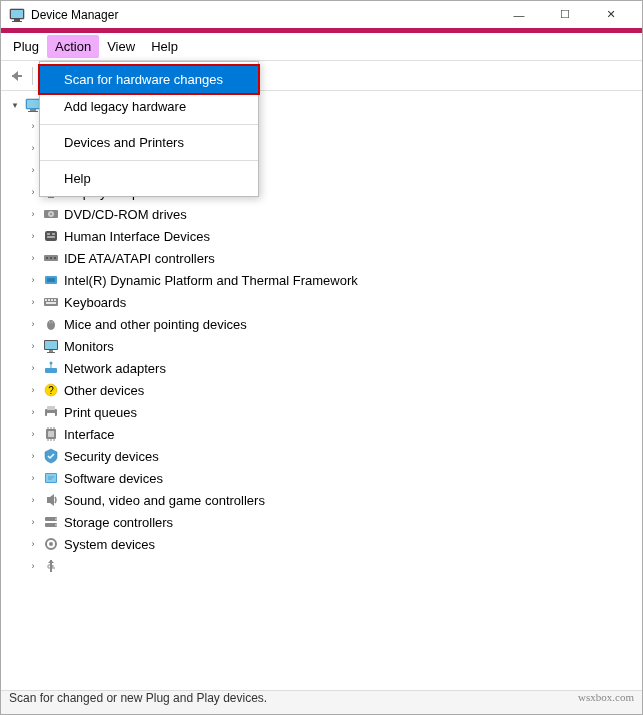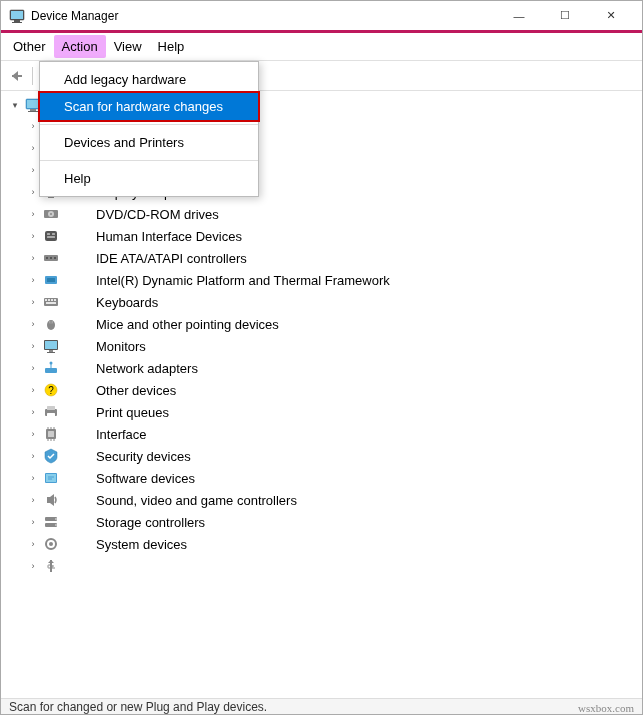--- a/index.html
+++ b/index.html
@@ -21,21 +21,21 @@
       flex-direction: column;
     }
 
     
     .title-bar {
       background: #fff;
       height: 32px;
       display: flex;
       align-items: center;
       padding: 0 8px;
-      border-bottom: 3px solid #be185d;
+      border-bottom: 5px solid #be185d;
       user-select: none;
     }
     .title-bar-icon {
       width: 16px;
       height: 16px;
       margin-right: 6px;
       display: flex;
       align-items: center;
       justify-content: center;
     }
@@ -143,30 +143,29 @@
       display: inline-flex;
       align-items: center;
       justify-content: center;
       font-size: 14px;
       flex-shrink: 0;
     }
     .item-label {
       font-size: 13px;
       color: #000;
       white-space: nowrap;
-      margin-left: 32px;
     }
 
     
     .status-bar {
-      height: 16px;
+      height: 24px;
       background: #f5f5f5;
       border-top: 1px solid #ddd;
       display: flex;
-      align-items: flex-end;
+      align-items: flex-start;
       padding: 0 8px;
       font-size: 12px;
       color: #333;
     }
     .status-right {
       margin-left: auto;
       font-size: 11px;
       color: #888;
       font-family: Liberation Serif, serif;
     }
@@ -217,38 +216,38 @@
     <span class="title-bar-text">Device Manager</span>
     <div class="title-bar-controls">
       <button class="title-btn">—</button>
       <button class="title-btn">☐</button>
       <button class="title-btn close">✕</button>
     </div>
   </div>
 
   <div class="menu-bar">
     <div class="menu-item">
-      <span>Other</span>
+      <span>Plug</span>
     </div>
     <div class="menu-item active">
       <span>Action</span>
     </div>
     <div class="menu-item">
       <span>View</span>
     </div>
     <div class="menu-item">
       <span>Help</span>
     </div>
 
     <div class="dropdown-menu">
+      <div class="dropdown-item highlighted">
+        <span>Scan for hardware changes</span>
+      </div>
       <div class="dropdown-item">
         <span>Add legacy hardware</span>
-      </div>
-      <div class="dropdown-item highlighted">
-        <span>Scan for hardware changes</span>
       </div>
       <div class="dropdown-sep"></div>
       <div class="dropdown-item">
         <span>Devices and Printers</span>
       </div>
       <div class="dropdown-sep"></div>
       <div class="dropdown-item">
         <span>Help</span>
       </div>
     </div>

